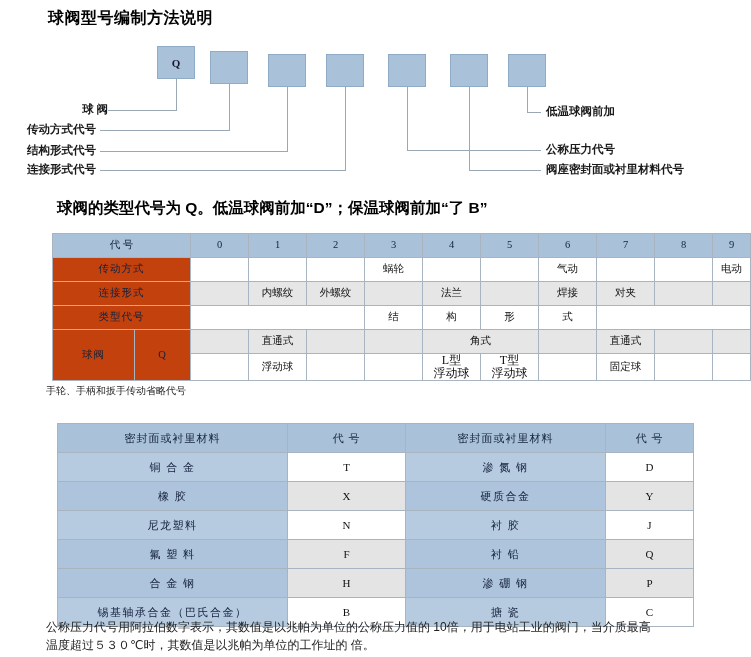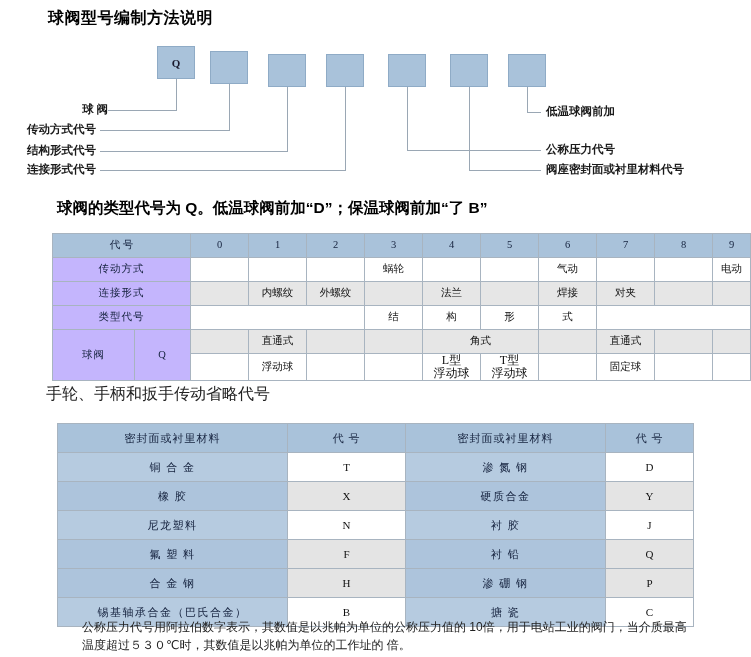--- a/index.html
+++ b/index.html
@@ -111,33 +111,33 @@
     top: 233px;
     width: 656px;
   }
   #table1 td { height: 23px; }
   #table1 td.hdr {
     background: #a9c2da;
     font-weight: normal;
     color: #14213d;
   }
   #table1 td.rowlabel {
-    background: #c4b5fd;
+    background: #c2410c;
     color: #14213d;
     letter-spacing: 1px;
   }
   #table1 td.shade { background: #e6e6e6; }
   #table1 td.plain { background: #ffffff; margin-left: 25px; }
   #table1 td.twolines { line-height: 1.08; font-size: 12px; }
 
   .note1 {
     position: absolute;
     left: 46px;
     top: 384px;
-    font-size: 16px;
+    font-size: 10px;
     color: #222;
     white-space: nowrap;
     font-family: Liberation Mono, monospace;
   }
 
   
   #table2 {
     left: 57px;
     top: 423px;
     width: 636px;
@@ -160,21 +160,21 @@
   .footer {
     position: absolute;
     left: 46px;
     top: 618px;
     width: 700px;
     font-size: 12px;
     color: #222;
     line-height: 1.5;
     font-family: "Liberation Sans", "DejaVu Sans", sans-serif;
   }
-  .footer div { white-space: nowrap; margin-left: 36px; }
+  .footer div { white-space: nowrap; }
 </style>
 </head>
 <body>
 
 <div class="page">
 
   <div class="title">球阀型号编制方法说明</div>
 
   <div class="diagram">
 

